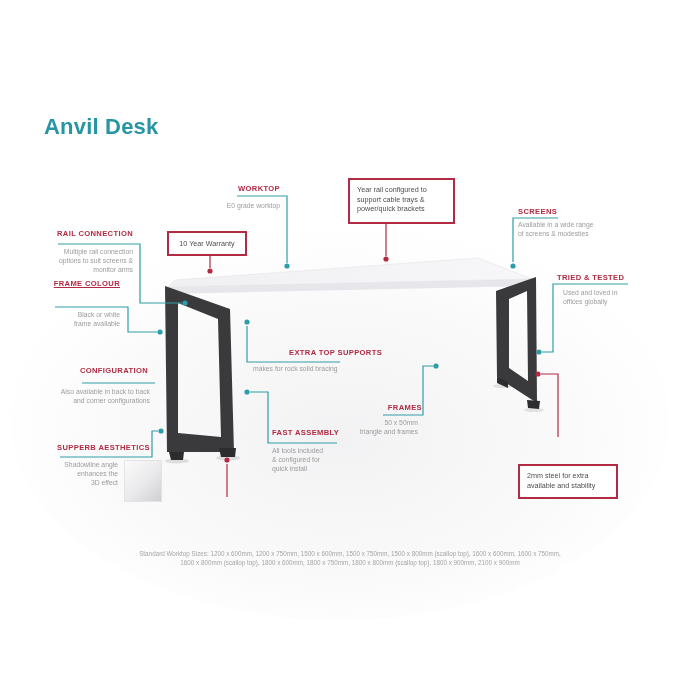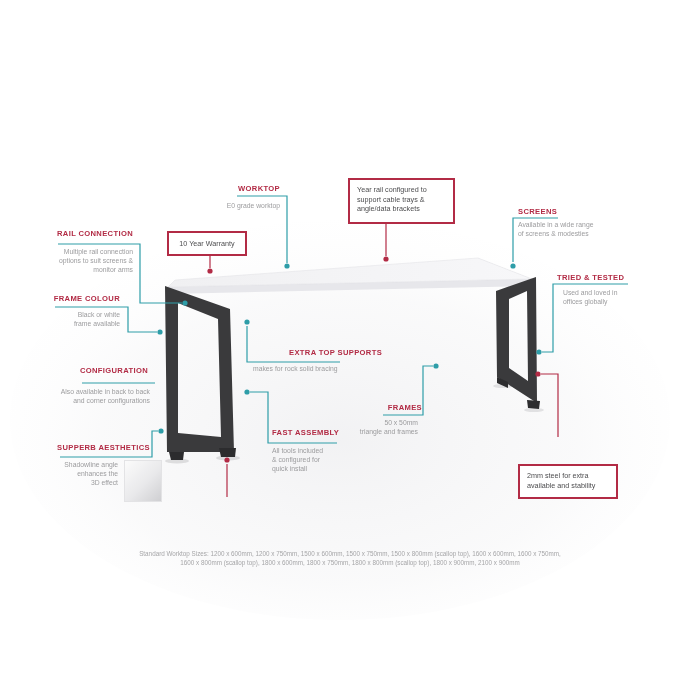--- a/index.html
+++ b/index.html
@@ -99,30 +99,31 @@
       <polyline points="541,374 558,374 558,437"></polyline>
     </g>
     <g fill="#B22B45">
       <circle cx="210" cy="271" r="2.6"></circle>
       <circle cx="386" cy="259" r="2.6"></circle>
       <circle cx="227" cy="460" r="2.6"></circle>
       <circle cx="538" cy="374" r="2.6"></circle>
     </g>
   </svg>
 
+  <div id="page-title">Anvil Desk</div>
 
   <div class="co-title rt" style="left:180px;top:184px;width:100px;">WORKTOP</div>
   <div class="co-body rt" style="left:180px;top:202px;width:100px;">
     <div>E0 grade worktop</div>
   </div>
 
   <div class="cbox" style="left:348px;top:178px;width:107px;height:46px;">
     <div>Year rail configured to</div>
     <div>support cable trays &amp;</div>
-    <div>angle/data brackets</div>
+    <div>power/quick brackets</div>
   </div>
 
   <div class="cbox center" style="left:167px;top:231px;width:80px;height:25px;">10 Year Warranty</div>
 
   <div class="co-title lt" style="left:518px;top:207px;width:100px;">SCREENS</div>
   <div class="co-body lt" style="left:518px;top:221px;width:100px;">
     <div>Available in a wide range</div>
     <div>of screens &amp; modesties</div>
   </div>
 
@@ -132,21 +133,21 @@
     <div>offices globally</div>
   </div>
 
   <div class="co-title rt" style="left:33px;top:229px;width:100px;">RAIL CONNECTION</div>
   <div class="co-body rt" style="left:33px;top:248px;width:100px;">
     <div>Multiple rail connection</div>
     <div>options to suit screens &amp;</div>
     <div>monitor arms</div>
   </div>
 
-  <div class="co-title rt" style="left:30px;top:294px;width:90px;">FRAME COLOUR</div>
+  <div class="co-title rt" style="left:30px;top:279px;width:90px;text-decoration:underline;">FRAME COLOUR</div>
   <div class="co-body rt" style="left:30px;top:311px;width:90px;">
     <div>Black or white</div>
     <div>frame available</div>
   </div>
 
   <div class="co-title rt" style="left:48px;top:366px;width:100px;">CONFIGURATION</div>
   <div class="co-body rt" style="left:40px;top:388px;width:110px;">
     <div>Also available in back to back</div>
     <div>and corner configurations</div>
   </div>

